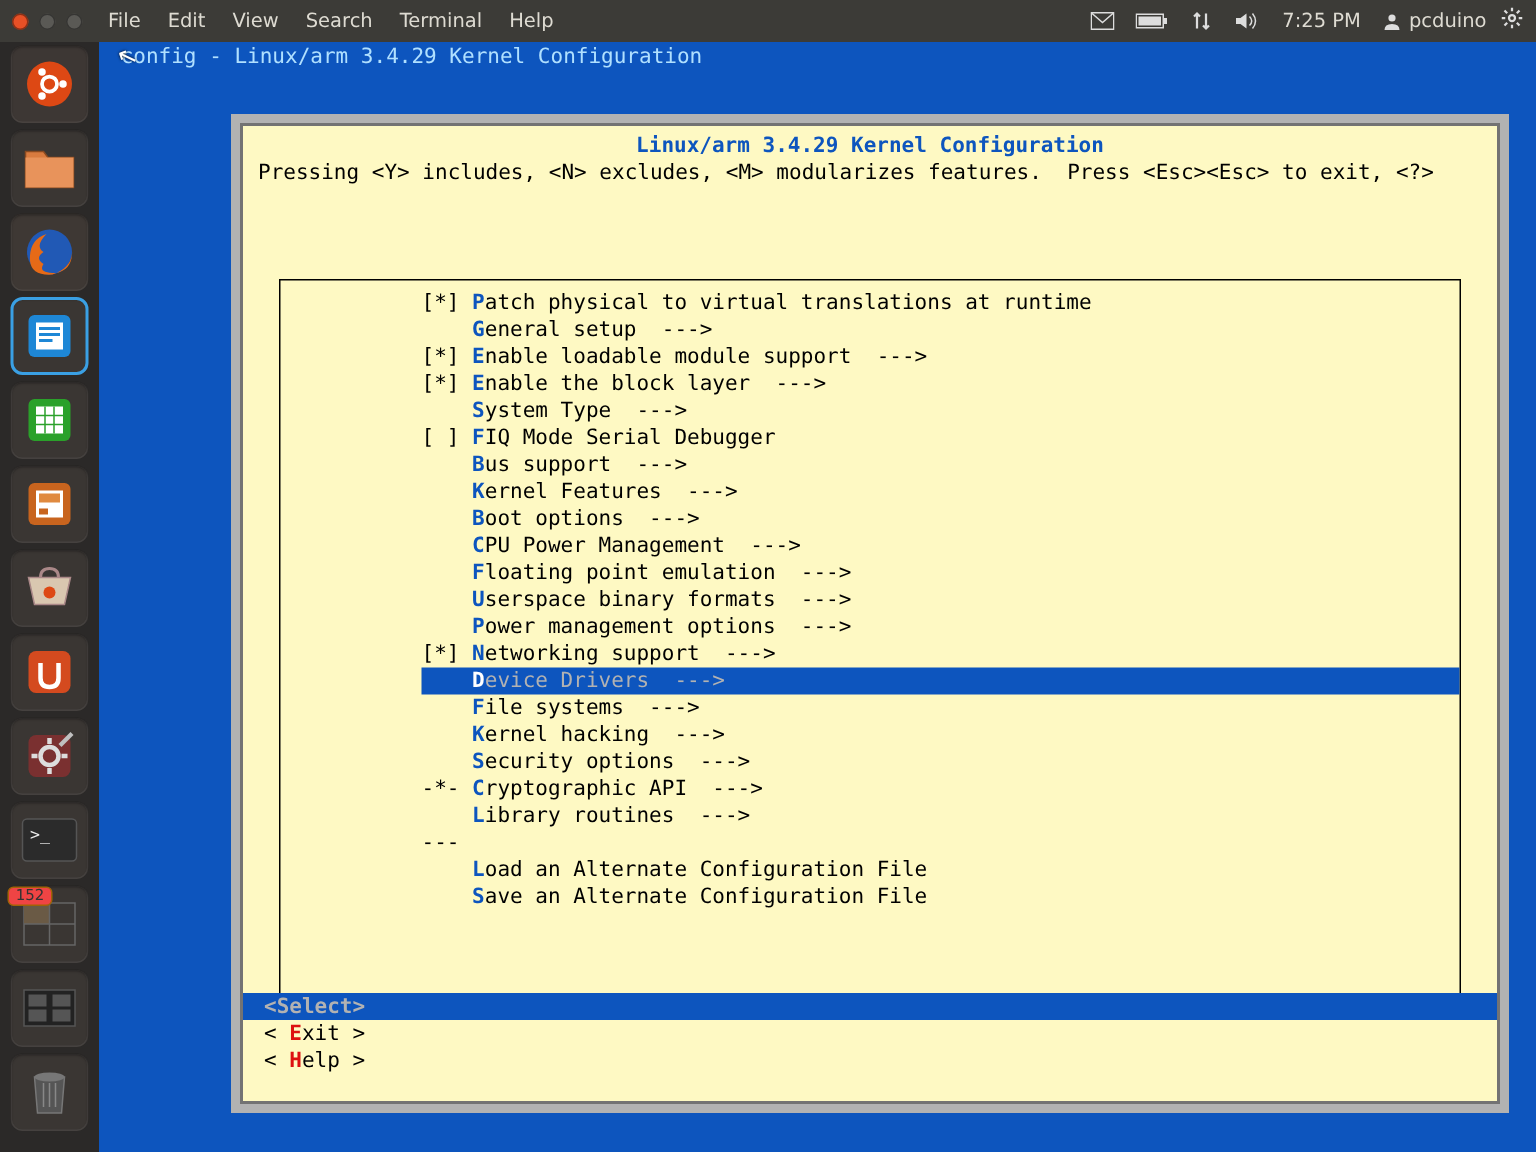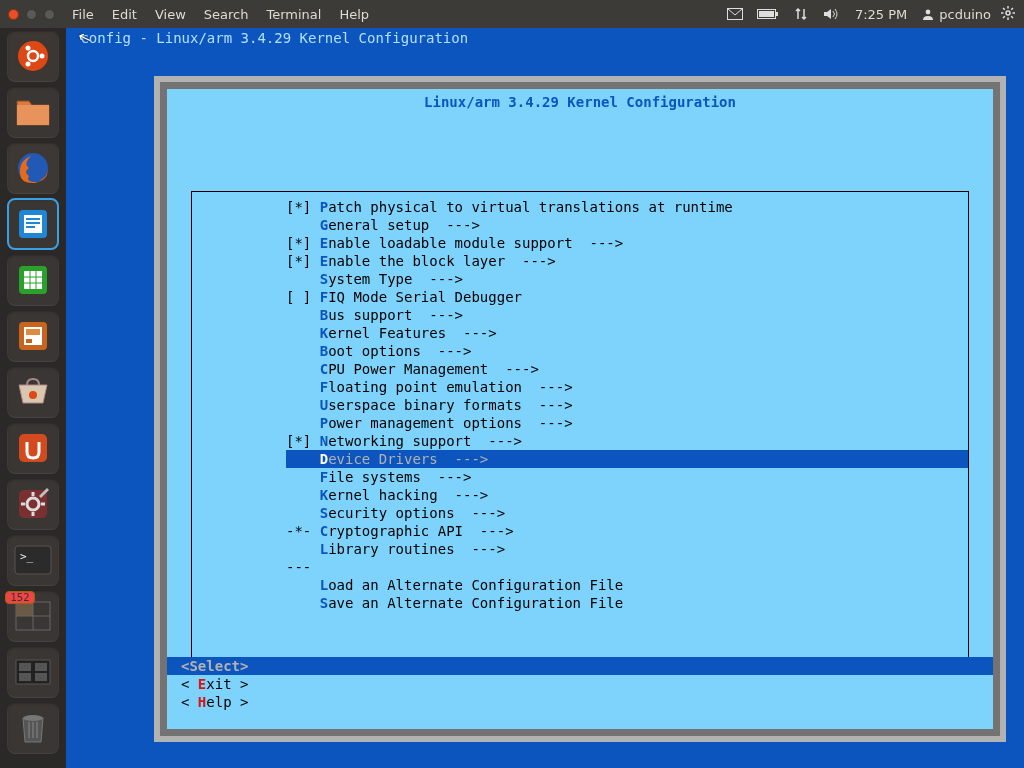--- a/index.html
+++ b/index.html
@@ -92,22 +92,22 @@
     text-shadow:0 0 2px #000;
   }
 
   .dialog-frame {
     position:absolute;
     left:88px; right:18px; top:52px; bottom:26px;
     background:#b2b2b2;
   }
   .dialog-inner {
     position:absolute; inset:6px;
-    border:7px solid #737373;
-    background:#7dd3fc;
+    border:2px solid #737373;
+    background:#fef9c3;
   }
 
   .mono {
     font-family:"DejaVu Sans Mono","Liberation Mono",monospace;
     font-size:14px;
     line-height:18px;
     white-space:pre;
     color:#000;
   }
 
@@ -323,20 +323,21 @@
       </svg>
   </div>
 </div>
 
 <div class="terminal">
   <div class="title-line"> config - Linux/arm 3.4.29 Kernel Configuration</div>
 
   <div class="dialog-frame">
     <div class="dialog-inner">
        <div class="mono dlg-title">Linux/arm 3.4.29 Kernel Configuration</div>
+       <div class="mono help-text" style="padding-top:0">Pressing &lt;Y&gt; includes, &lt;N&gt; excludes, &lt;M&gt; modularizes features.  Press &lt;Esc&gt;&lt;Esc&gt; to exit, &lt;?&gt;</div>
 
        <div class="menu-box">
          <div class="menu-list mono" id="menu-list"><div class="menu-row"><span class="bracket">[*] </span><span class="hot">P</span><span>atch physical to virtual translations at runtime</span></div><div class="menu-row"><span class="bracket">    </span><span class="hot">G</span><span>eneral setup  ---&gt;</span></div><div class="menu-row"><span class="bracket">[*] </span><span class="hot">E</span><span>nable loadable module support  ---&gt;</span></div><div class="menu-row"><span class="bracket">[*] </span><span class="hot">E</span><span>nable the block layer  ---&gt;</span></div><div class="menu-row"><span class="bracket">    </span><span class="hot">S</span><span>ystem Type  ---&gt;</span></div><div class="menu-row"><span class="bracket">[ ] </span><span class="hot">F</span><span>IQ Mode Serial Debugger</span></div><div class="menu-row"><span class="bracket">    </span><span class="hot">B</span><span>us support  ---&gt;</span></div><div class="menu-row"><span class="bracket">    </span><span class="hot">K</span><span>ernel Features  ---&gt;</span></div><div class="menu-row"><span class="bracket">    </span><span class="hot">B</span><span>oot options  ---&gt;</span></div><div class="menu-row"><span class="bracket">    </span><span class="hot">C</span><span>PU Power Management  ---&gt;</span></div><div class="menu-row"><span class="bracket">    </span><span class="hot">F</span><span>loating point emulation  ---&gt;</span></div><div class="menu-row"><span class="bracket">    </span><span class="hot">U</span><span>serspace binary formats  ---&gt;</span></div><div class="menu-row"><span class="bracket">    </span><span class="hot">P</span><span>ower management options  ---&gt;</span></div><div class="menu-row"><span class="bracket">[*] </span><span class="hot">N</span><span>etworking support  ---&gt;</span></div><div class="menu-row selected"><span class="bracket">    </span><span class="hot">D</span><span>evice Drivers  ---&gt;  </span></div><div class="menu-row"><span class="bracket">    </span><span class="hot">F</span><span>ile systems  ---&gt;</span></div><div class="menu-row"><span class="bracket">    </span><span class="hot">K</span><span>ernel hacking  ---&gt;</span></div><div class="menu-row"><span class="bracket">    </span><span class="hot">S</span><span>ecurity options  ---&gt;</span></div><div class="menu-row"><span class="bracket">-*- </span><span class="hot">C</span><span>ryptographic API  ---&gt;</span></div><div class="menu-row"><span class="bracket">    </span><span class="hot">L</span><span>ibrary routines  ---&gt;</span></div><div class="menu-row"><span class="bracket">--- </span><span class="hot"></span><span></span></div><div class="menu-row"><span class="bracket">    </span><span class="hot">L</span><span>oad an Alternate Configuration File</span></div><div class="menu-row"><span class="bracket">    </span><span class="hot">S</span><span>ave an Alternate Configuration File</span></div></div>
        </div>
 
        <div class="button-bar mono">
           <span class="tbtn sel"><span>&lt;</span><span>Select</span><span>&gt;</span></span>
           <span style="width:36px"></span>
           <span class="tbtn"><span>&lt; </span><span class="hot">E</span><span>xit &gt;</span></span>
           <span style="width:36px"></span>

